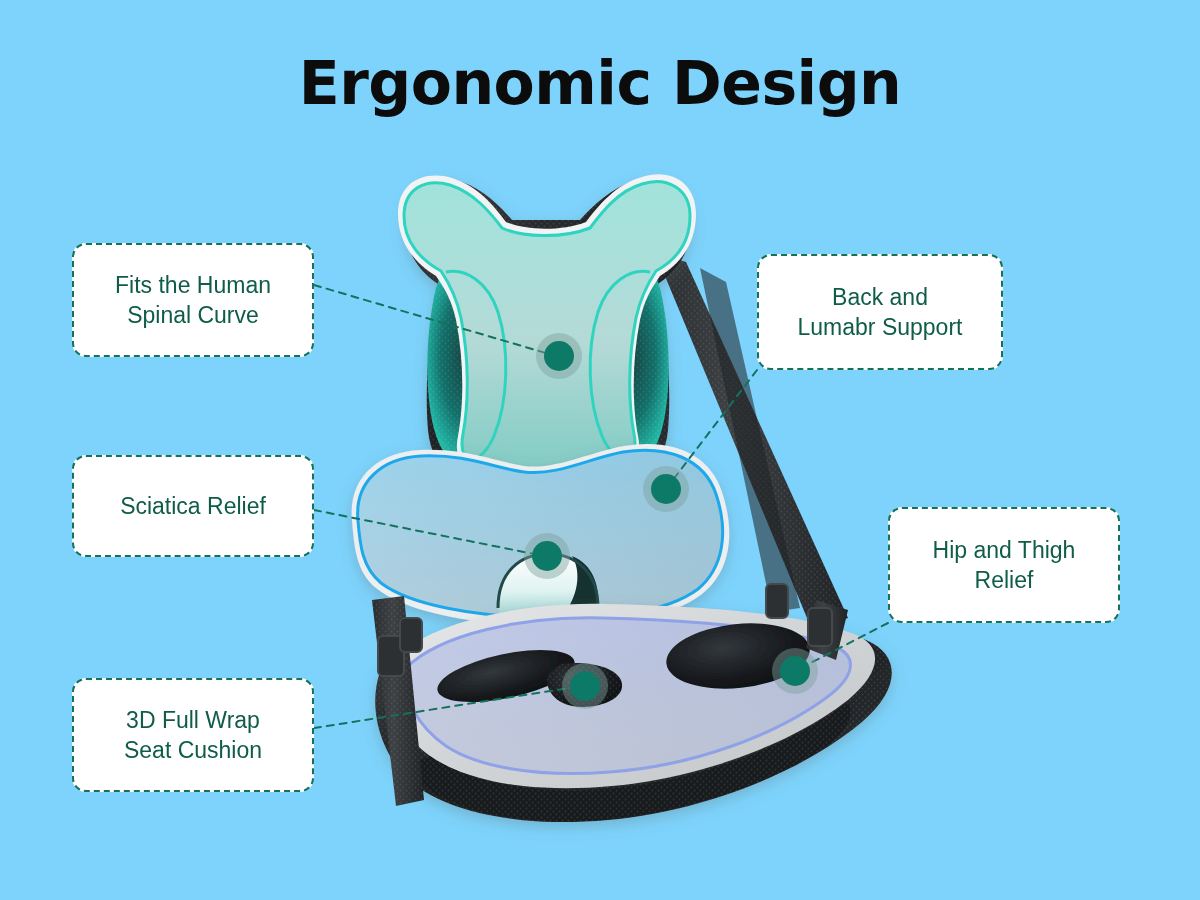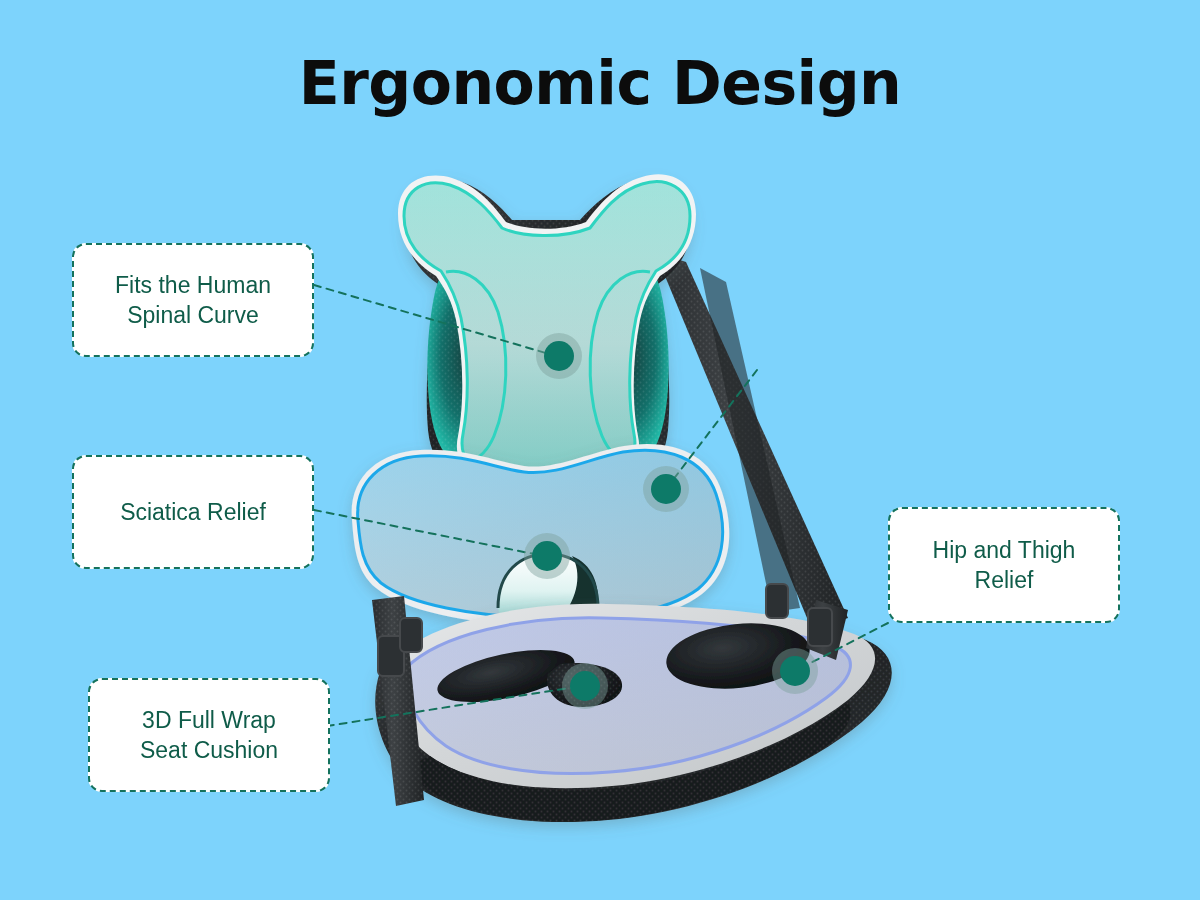--- a/index.html
+++ b/index.html
@@ -61,22 +61,22 @@
     padding: 6px 10px;
     font-family: "Liberation Sans", sans-serif;
   }
   .callout-text {
     display: block;
     white-space: pre-line;
   }
 
   
   #callout-spinal  { left: 72px;  top: 243px; width: 242px; height: 114px; }
-  #callout-sciatica{ left: 72px;  top: 455px; width: 242px; height: 114px; }
-  #callout-cushion { left: 72px;  top: 678px; width: 242px; height: 114px; margin-left: 16px; }
+  #callout-sciatica{ left: 72px;  top: 455px; width: 242px; height: 102px; }
+  #callout-cushion { left: 72px;  top: 678px; width: 242px; height: 114px; }
   #callout-back    { left: 757px; top: 254px; width: 246px; height: 116px; }
   #callout-hip     { left: 888px; top: 507px; width: 232px; height: 116px; }
 
   
   .hotspot {
     position: absolute;
     width: 46px;
     height: 46px;
     border-radius: 50%;
     background: rgba(125,160,155,0.45);
@@ -448,19 +448,23 @@
 
   <div class="callout" id="callout-sciatica">
     <span class="callout-text">Sciatica Relief</span>
   </div>
 
   <div class="callout" id="callout-cushion">
     <span class="callout-text">3D Full Wrap
 Seat Cushion</span>
   </div>
 
+  <div class="callout" id="callout-back">
+    <span class="callout-text">Back and
+Lumabr Support</span>
+  </div>
 
   <div class="callout" id="callout-hip">
     <span class="callout-text">Hip and Thigh
 Relief</span>
   </div>
 
 </div>
 
 </body></html>

